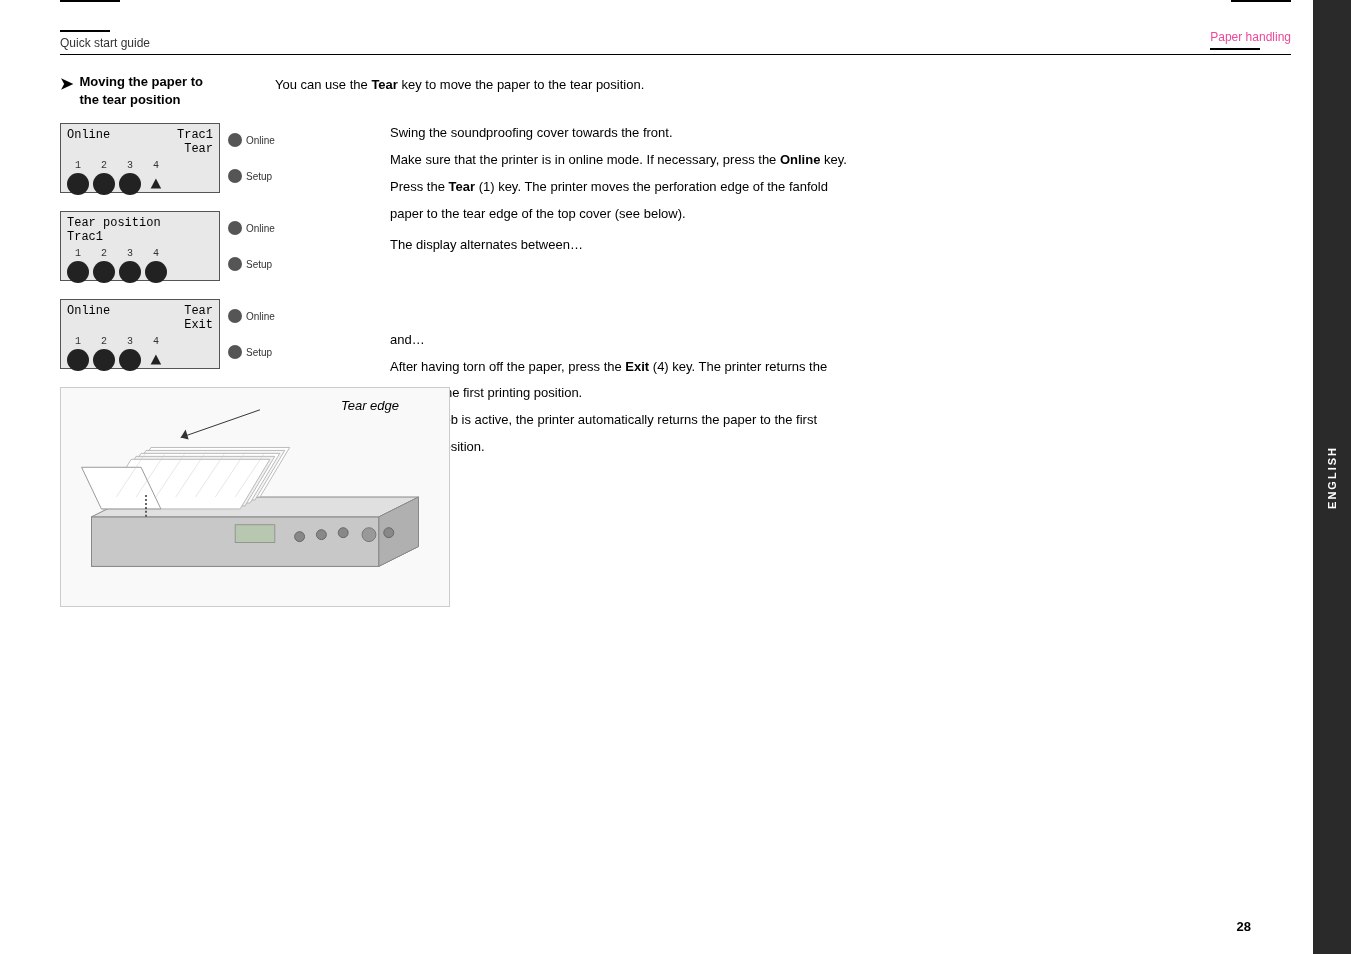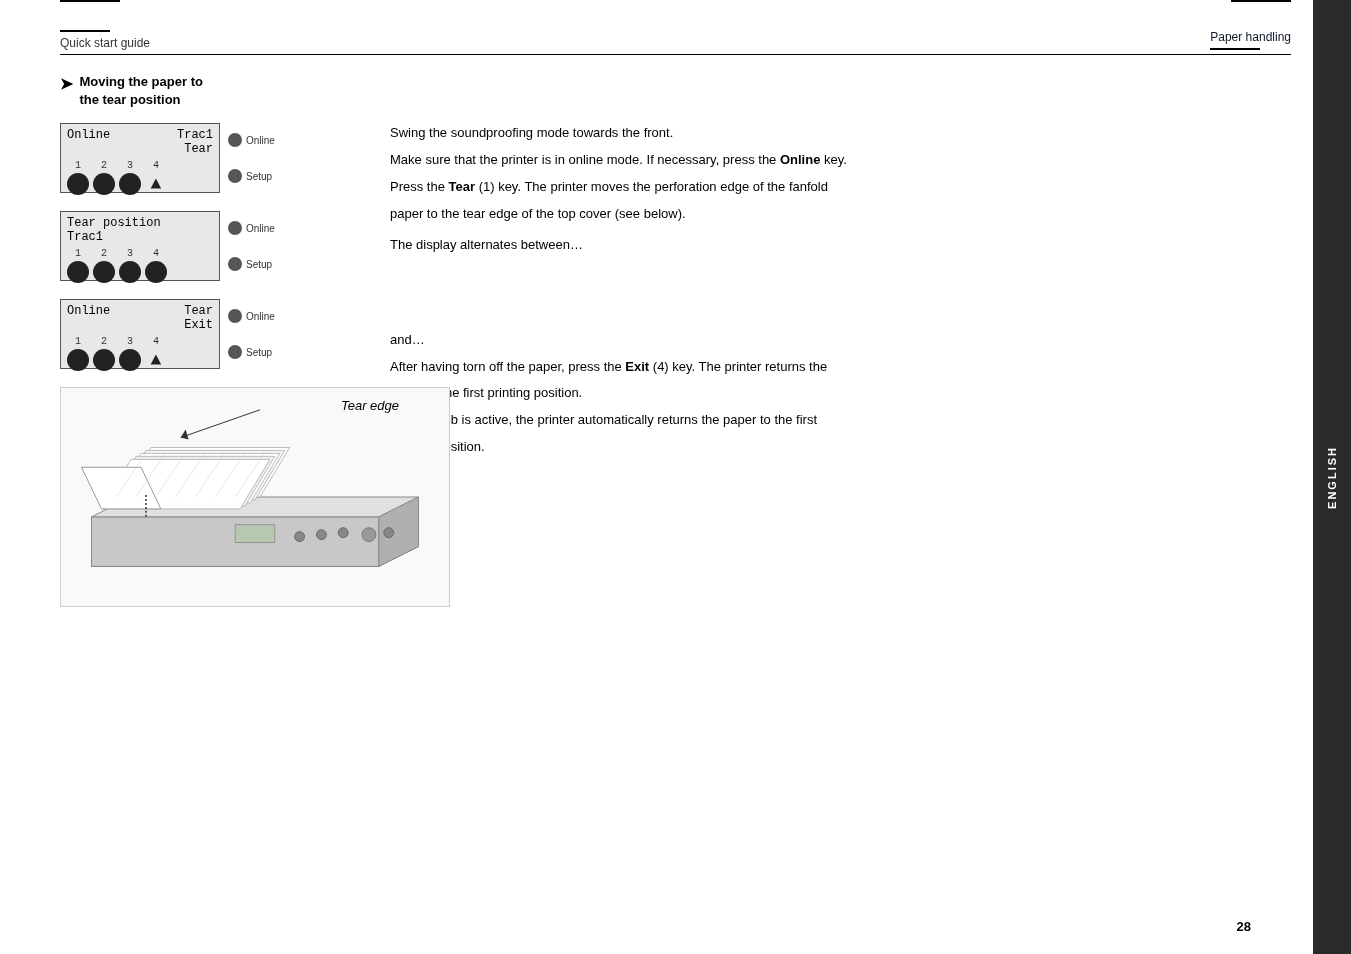--- a/index.html
+++ b/index.html
@@ -24,21 +24,21 @@
     
     .header {
       display: flex;
       justify-content: space-between;
       align-items: flex-end;
       border-bottom: 1px solid #000;
       padding-bottom: 4px;
       margin-bottom: 18px;
     }
     .header-left { font-size: 12px; color: #333; }
-    .header-right { font-size: 12px; color: #0f172a; }
+    .header-right { font-size: 12px; color: #ec4899; }
 
     
     .header-left::before {
       content: '';
       display: block;
       width: 50px;
       height: 2px;
       background: #000;
       margin-bottom: 4px;
     }
@@ -266,20 +266,23 @@
   <div style="display:flex; align-items:flex-start; margin-bottom:14px;">
 
     <div style="width:195px; flex-shrink:0; display:flex; gap:6px; align-items:flex-start;">
       <span class="arrow-symbol">➤</span>
       <div class="heading-text">
         <div>Moving the paper to</div>
         <div>the tear position</div>
       </div>
     </div>
 
+    <div class="heading-desc">
+      <span>You can use the </span><strong>Tear</strong><span> key to move the paper to the tear position.</span>
+    </div>
   </div>
 
   <div style="display:flex; gap:0;">
 
     <div class="left-section">
 
       <div class="panel-row">
         <div class="lcd-display">
           <div class="lcd-line1" style="display:flex; justify-content:space-between;">
               <span>Online</span>
@@ -421,21 +424,21 @@
           <line x1="200" y1="22" x2="120" y2="50" stroke="#333" stroke-width="1"></line>
           <polygon points="120,50 125,42 128,52" fill="#333"></polygon>
         </svg>
       </div>
 
     </div>
 
     <div class="right-section">
 
       <div class="step-text">
-        <p>Swing the soundproofing mode towards the front.</p>
+        <p>Swing the soundproofing cover towards the front.</p>
         <p>
           <span>Make sure that the printer is in online mode. If necessary, press the </span><strong>Online</strong><span> key.</span>
         </p>
         <p>
           <span>Press the </span><strong>Tear</strong><span> (1) key. The printer moves the perforation edge of the fanfold</span>
         </p>
         <p>paper to the tear edge of the top cover (see below).</p>
       </div>
 
       <div style="margin-bottom: 80px;">

